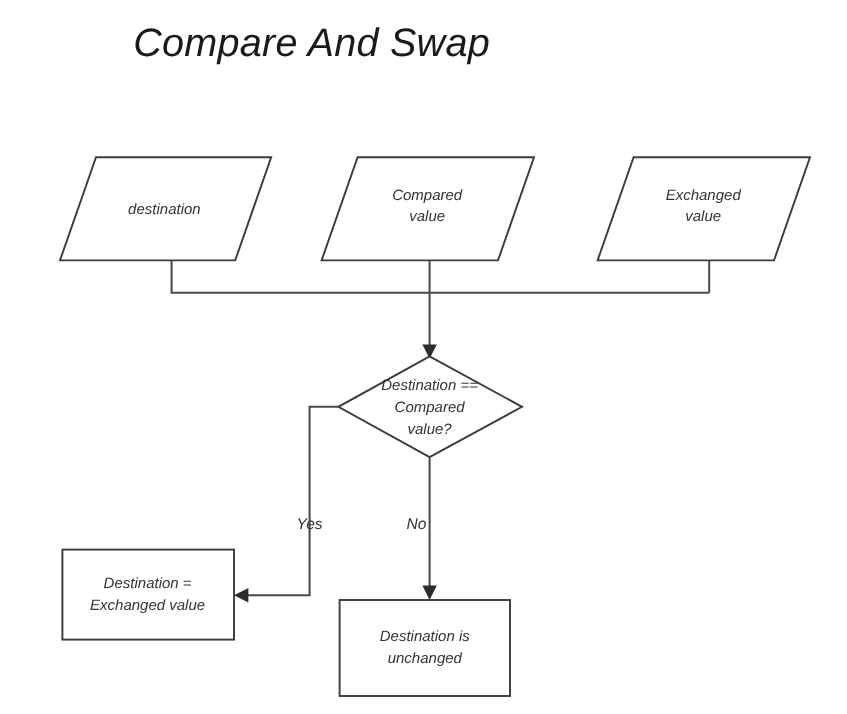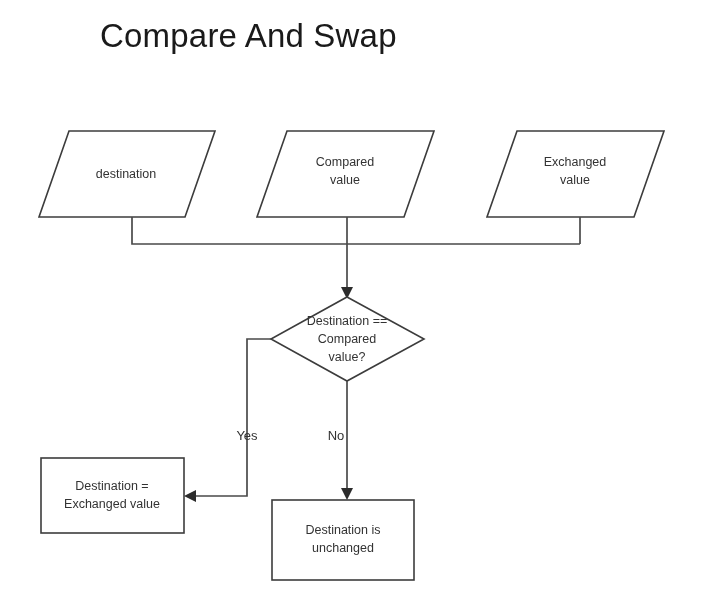--- a/index.html
+++ b/index.html
@@ -11,24 +11,25 @@
   body {
     width: 706px;
     height: 595px;
     position: relative;
     overflow: hidden;
     font-family: "Liberation Sans", sans-serif;
     color: #222222;
   }
   #diagram-root {
     position: absolute;
-    left: 4px;
+    left: 15px;
     top: 0;
     width: 566px;
     height: 595px;
+    font-style: italic;
   }
   svg#flowchart {
     position: absolute;
     left: 0;
     top: 0;
     width: 706px;
     height: 595px;
     display: block;
   }
   .shape-outline {

